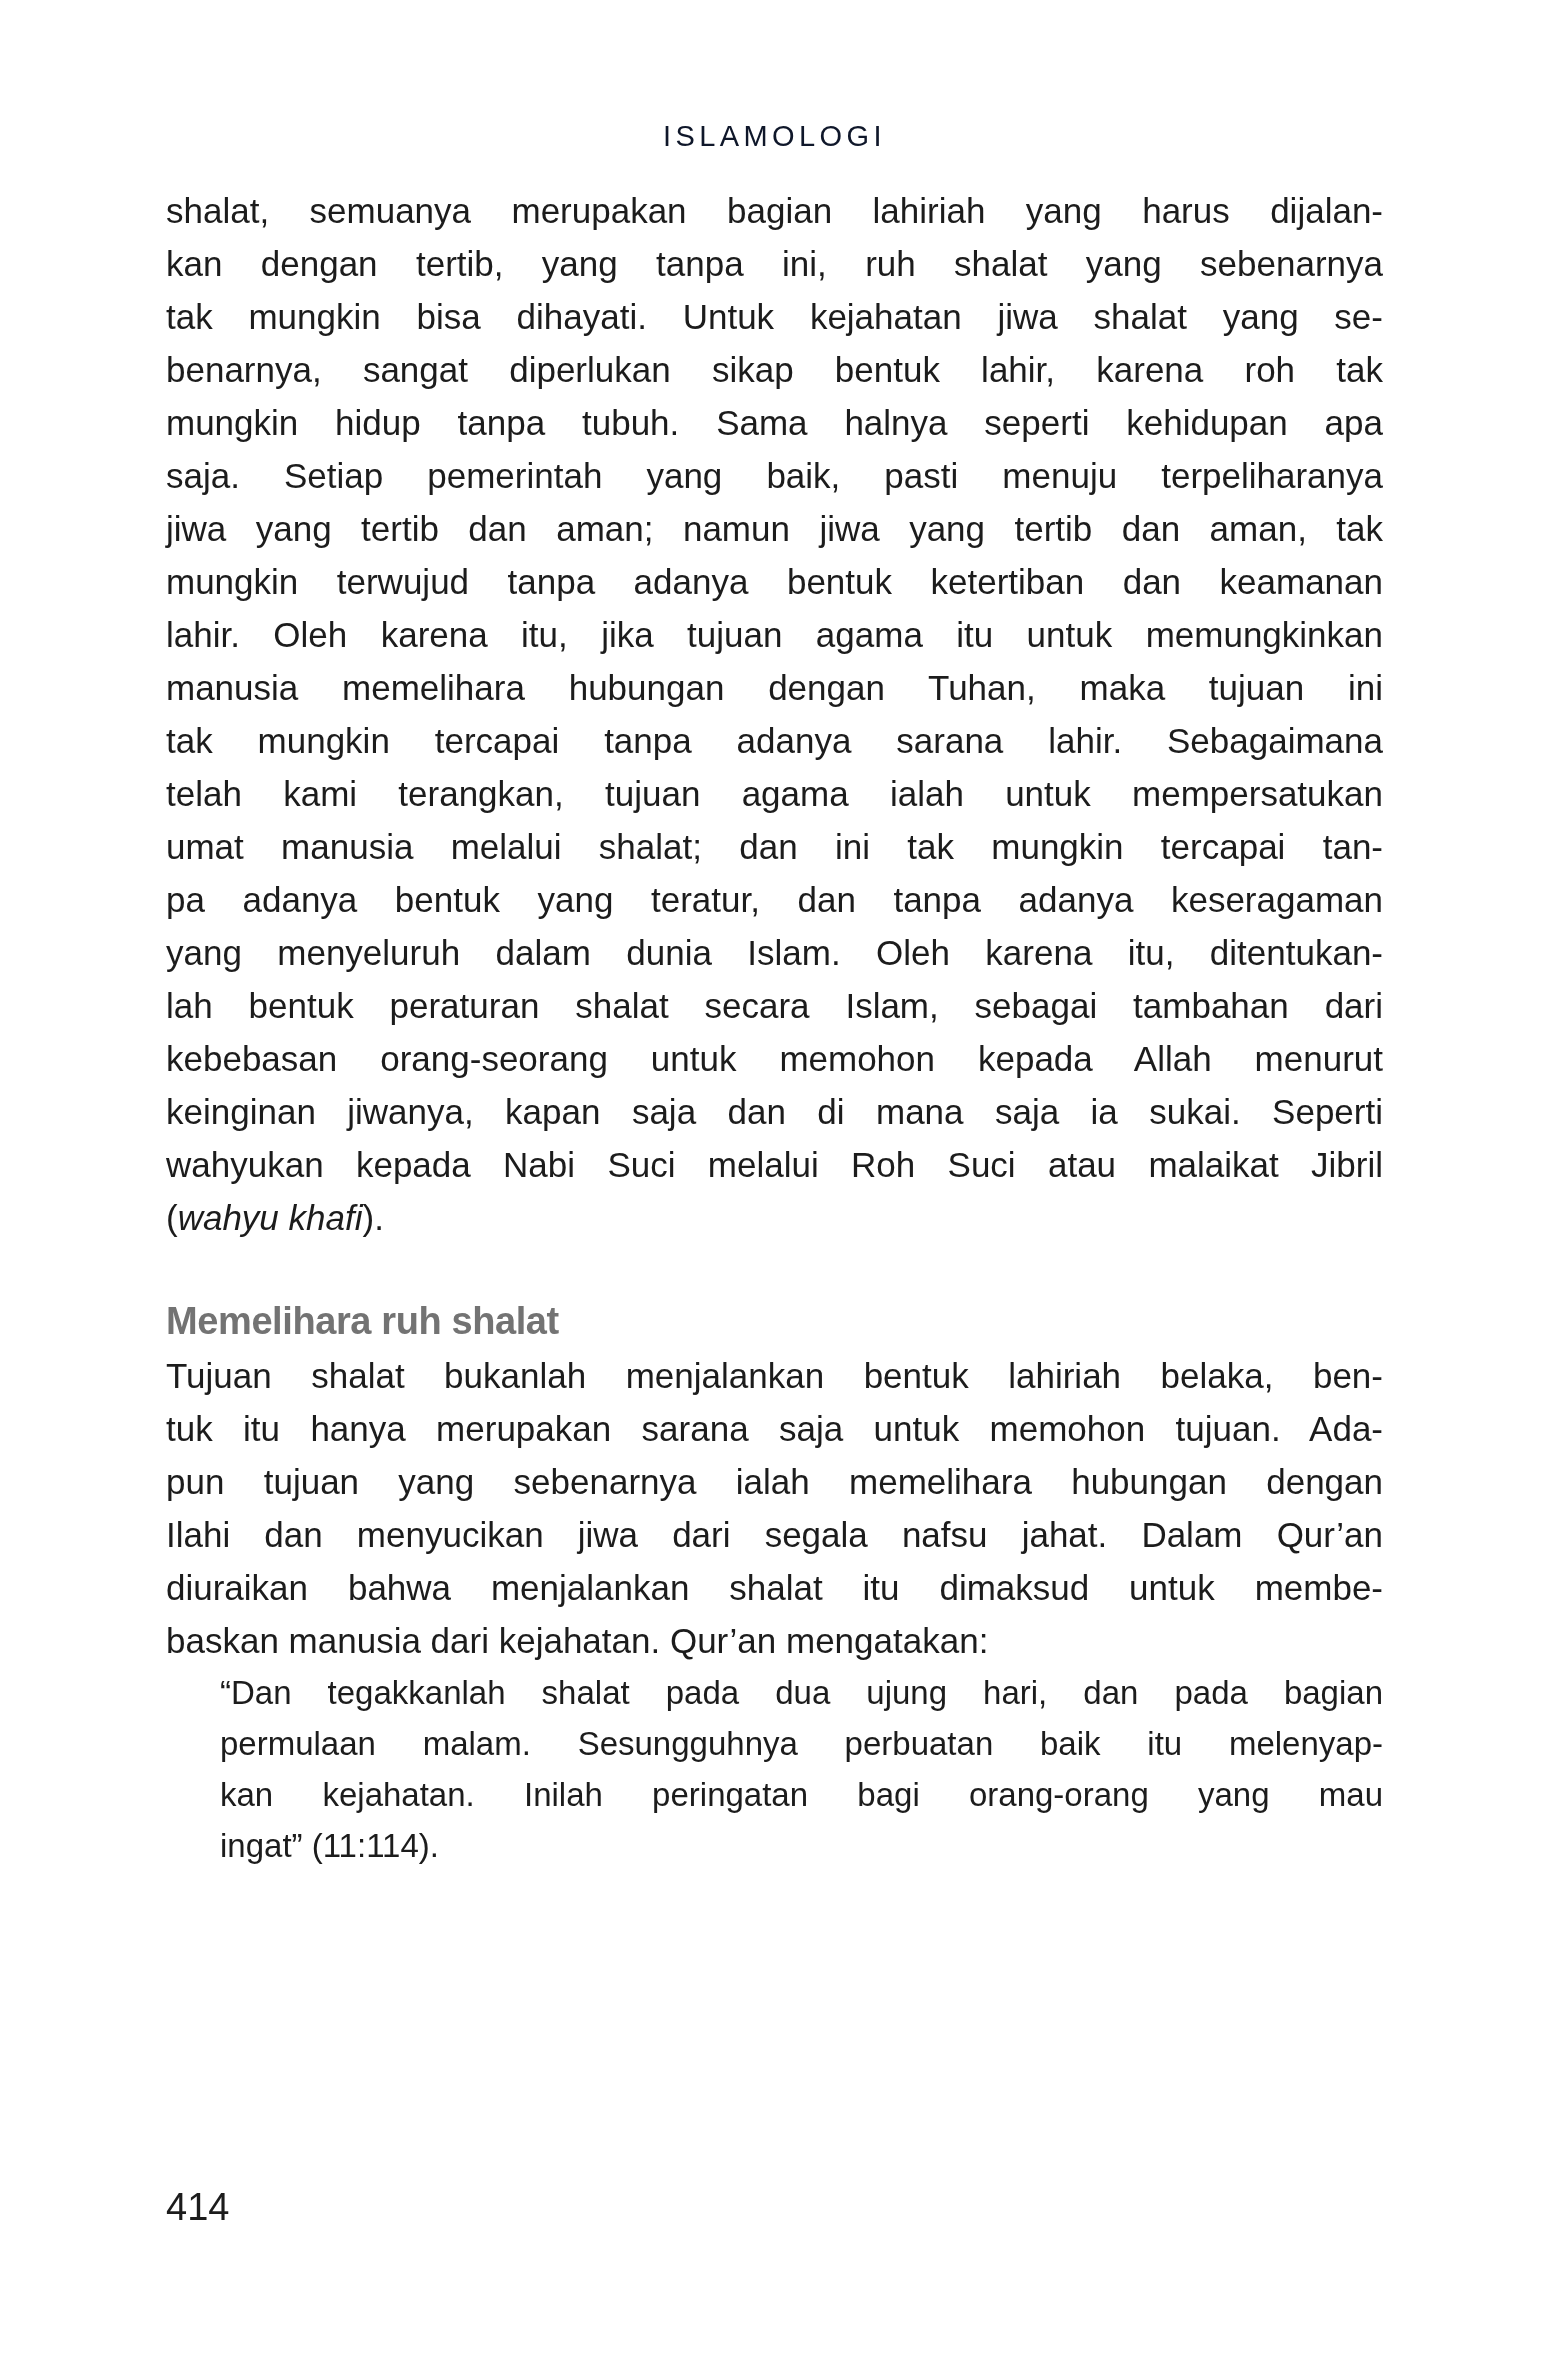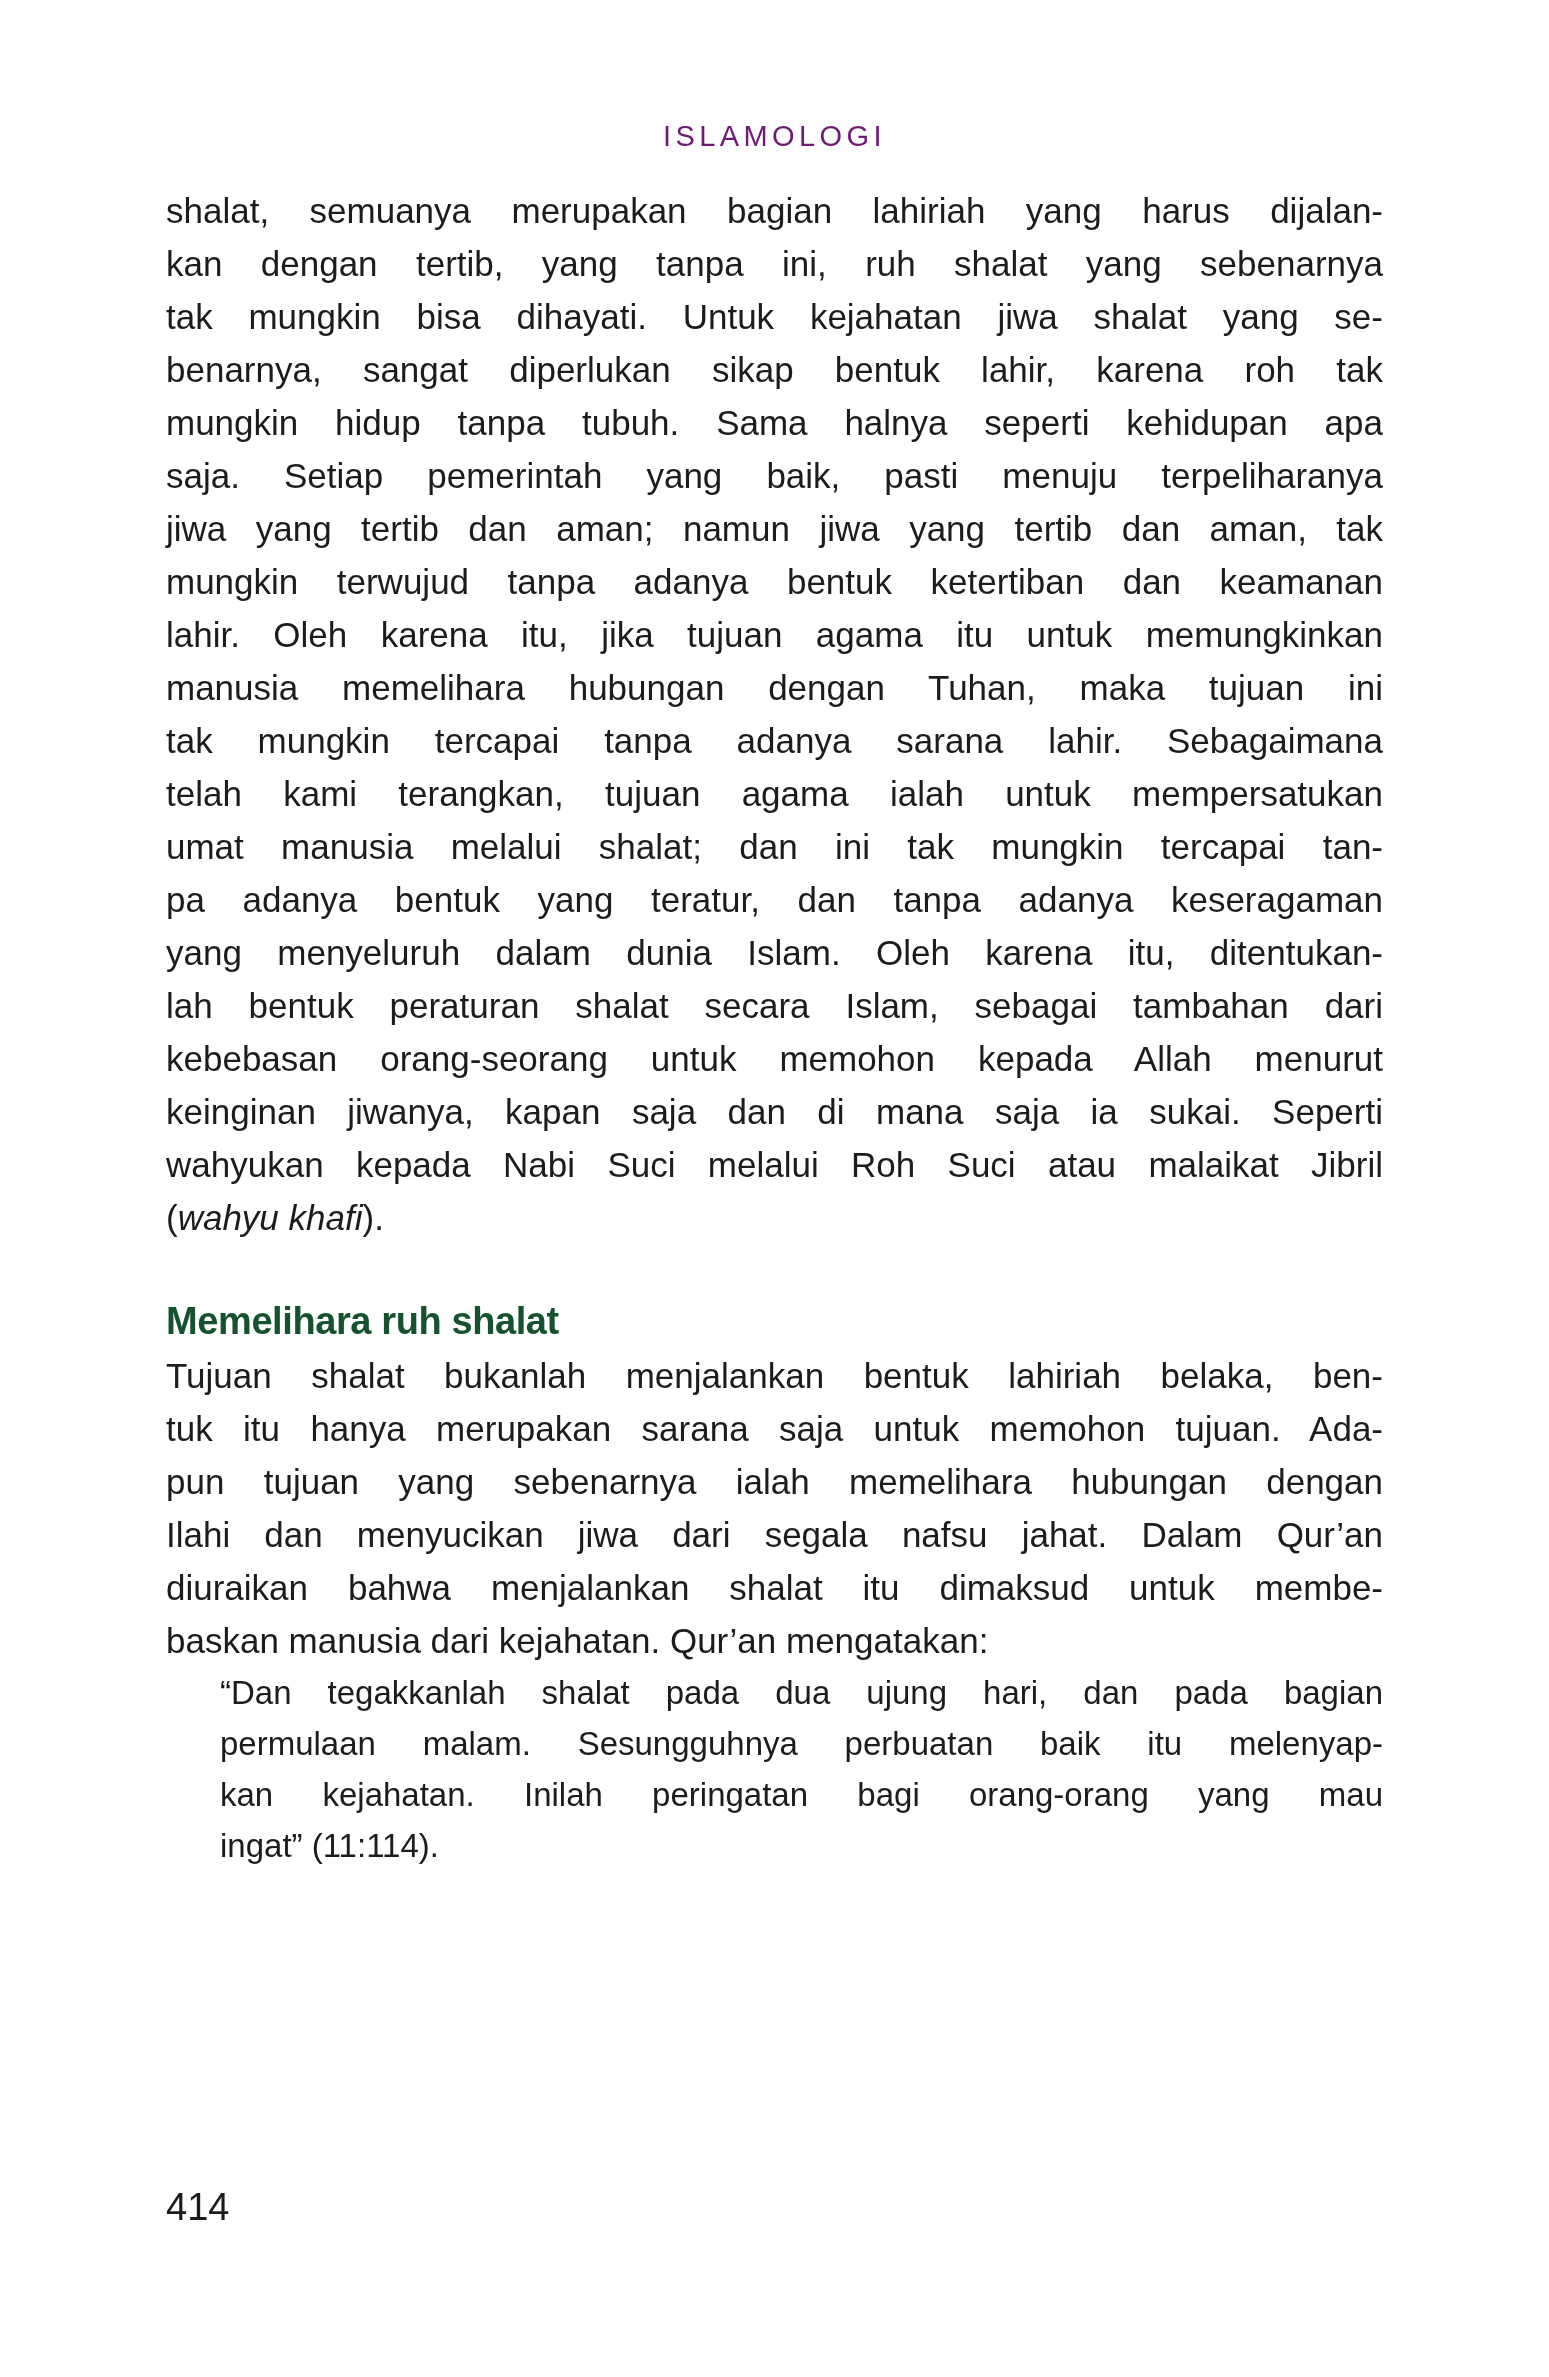--- a/index.html
+++ b/index.html
@@ -19,21 +19,21 @@
   }
   .running-header {
     position: absolute;
     top: 119px;
     left: 0;
     right: 0;
     text-align: center;
     font-size: 29px;
     line-height: 35px;
     letter-spacing: 4.4px;
-    color: #701a75;
+    color: #0f172a;
   }
   .text-block {
     position: absolute;
     top: 184px;
     left: 166px;
     width: 1217px;
   }
   .line {
     margin: 0;
     font-size: 35px;
@@ -47,21 +47,21 @@
   }
   .italic {
     font-style: italic;
   }
   .section-heading {
     margin: 49px 0 0 0;
     font-size: 38px;
     line-height: 56px;
     font-weight: bold;
     letter-spacing: -0.4px;
-    color: #14532d;
+    color: #737373;
   }
   .quote-block {
     margin-left: 54px;
   }
   .quote-block .line {
     font-size: 33px;
     line-height: 51px;
   }
   .page-number {
     position: absolute;

